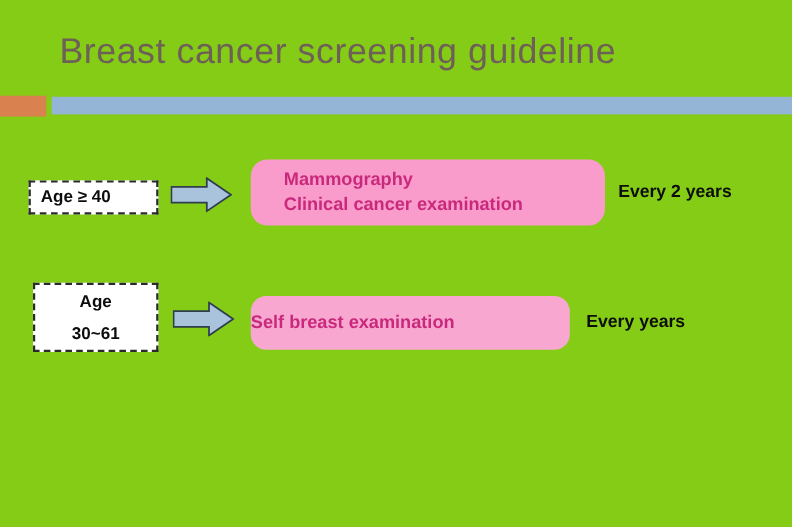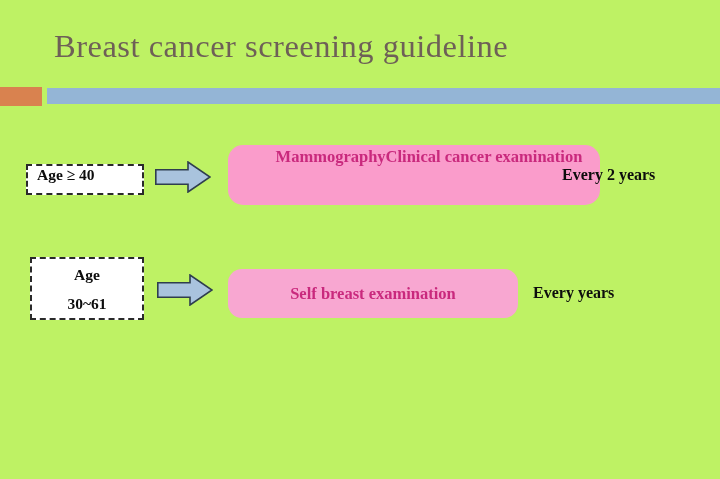--- a/index.html
+++ b/index.html
@@ -1,22 +1,22 @@
 <!DOCTYPE html>
 <html style="--title-color: #6E6057; --accent-orange: #D9824F; --accent-blue: #94B5D6; --pink-box-1: #FA9CCB; --pink-box-2: #F8A7D1; --magenta-text: #C9297D; --arrow-fill: #A9C3DD; --arrow-stroke: #2F3E4E; --text-black: #0D0D0D; --dashed-border: #2A2A2A;"><head>
 <meta charset="utf-8">
 <style>
   html, body { margin: 0; padding: 0; background: #ffffff; }
   .slide {
     position: relative;
     width: 720px;
     height: 479px;
-    background: #bef264;
+    background: #84cc16;
     overflow: hidden;
-    font-family: Liberation Serif, serif;
+    font-family: Liberation Sans, sans-serif;
   }
   .title {
     position: absolute;
     left: 54px;
     top: 27px;
     margin: 0;
     font-size: 32.5px;
     line-height: 38px;
     font-weight: 400;
     letter-spacing: 0.5px;
@@ -39,21 +39,21 @@
     position: absolute;
     box-sizing: border-box;
     border: 2px dashed var(--dashed-border, #2A2A2A);
     background: #ffffff;
     color: var(--text-black, #0D0D0D);
     font-weight: bold;
   }
   .age-box-1 {
     left: 26px; top: 164px;
     width: 118px; height: 31px;
-    display: flex; align-items: flex-start;
+    display: flex; align-items: center;
     padding-left: 9px;
     font-size: 15.5px;
   }
   .age-box-2 {
     left: 30px; top: 257px;
     width: 114px; height: 63px;
     display: flex; flex-direction: column;
     align-items: center; justify-content: center;
     text-align: center;
     font-size: 15.5px;
@@ -70,33 +70,33 @@
   .arrow-2 { left: 157px; top: 274px; }
   .screen-box {
     position: absolute;
     box-sizing: border-box;
     color: var(--magenta-text, #C9297D);
     font-weight: bold;
     font-size: 16.5px;
   }
   .screen-box-1 {
     left: 228px; top: 145px;
-    width: 372px; height: 60px;
+    width: 322px; height: 60px;
     border-radius: 15px;
     background: var(--pink-box-1, #FA9CCB);
-    display: flex; flex-direction: row; justify-content: center;
+    display: flex; flex-direction: column; justify-content: center;
     padding-left: 30px;
     line-height: 23px;
   }
   .screen-box-2 {
     left: 228px; top: 269px;
     width: 290px; height: 49px;
     border-radius: 14px;
     background: var(--pink-box-2, #F8A7D1);
-    display: flex; align-items: center; justify-content: center;
+    display: flex; align-items: center; 
   }
   .freq {
     position: absolute;
     color: var(--text-black, #0D0D0D);
     font-weight: bold;
     font-size: 16px;
     white-space: nowrap;
   }
   .freq-1 { left: 562px; top: 166px; }
   .freq-2 { left: 533px; top: 284px; }

